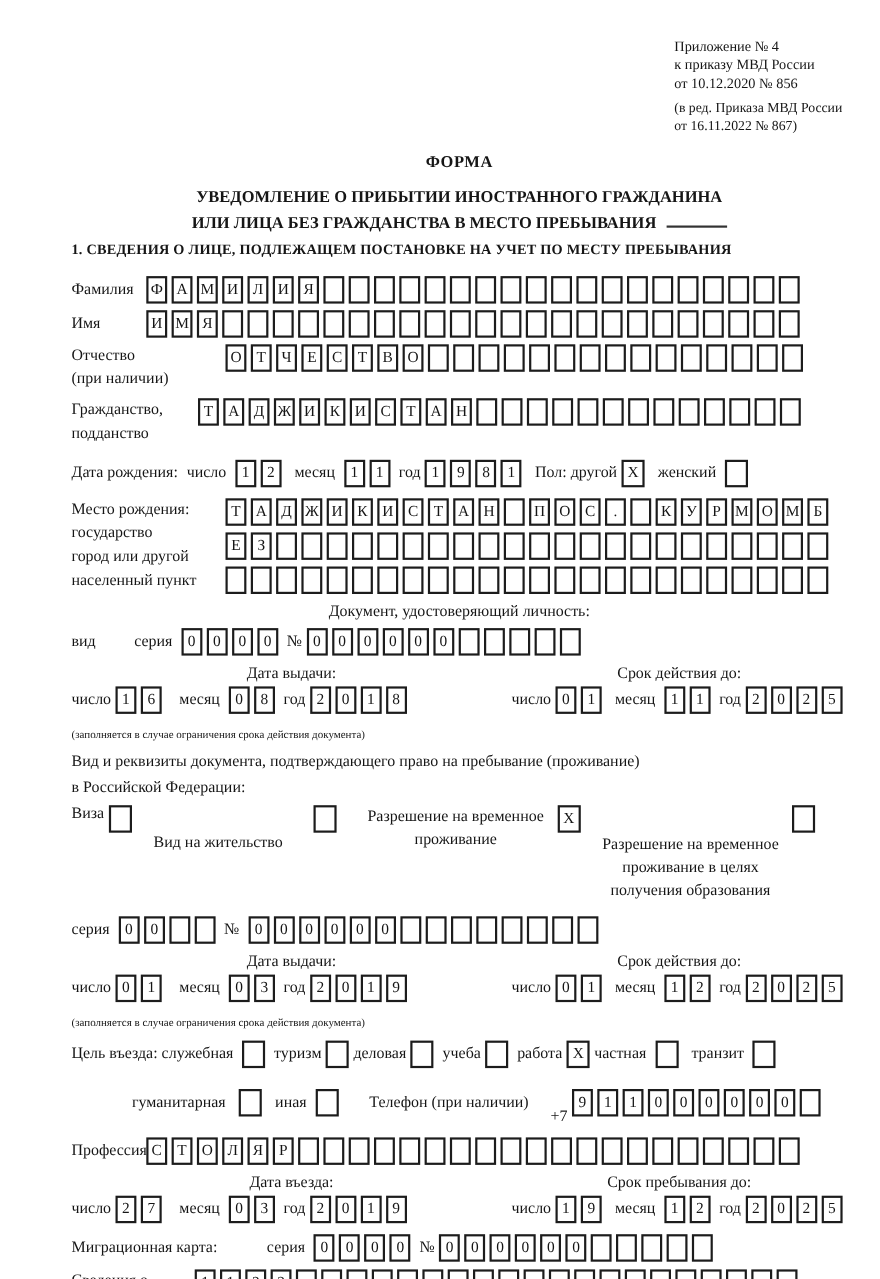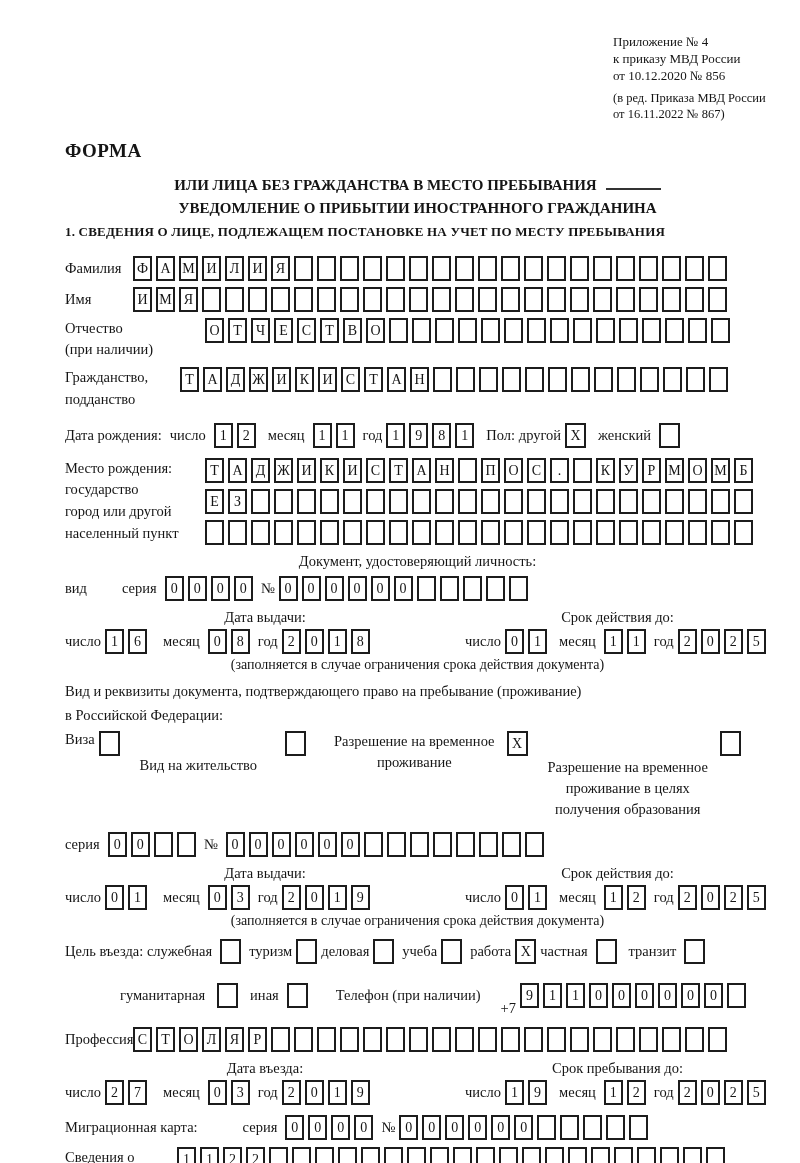--- a/index.html
+++ b/index.html
@@ -5,21 +5,21 @@
   * { box-sizing: border-box; }
   html, body { margin: 0; padding: 0; }
   body {
     width: 800px; height: 1163px; background: #ffffff; color: #151515;
     font-family: "Liberation Serif", "DejaVu Serif", serif; font-size: 14.5px;
   }
   .page { width: 800px; height: 1163px; padding: 34px 30px 8px 65px; overflow: hidden; position: relative; }
 
   .annex { margin-left: 548px; width: 200px; font-size: 13px; line-height: 1.3; }
   .annex .grp2 { margin-top: 5px; font-size: 12.5px; }
-  .forma { text-align: left; font-weight: bold; font-size: 19px; margin-top: 18px; letter-spacing: .5px; }
+  .forma { text-align: center; font-weight: bold; font-size: 15px; margin-top: 18px; letter-spacing: .5px; }
   .title { text-align: center; font-weight: bold; font-size: 15px; margin-top: 12px; line-height: 1.55; }
   .uline { display: inline-block; width: 55px; height: 14px; border-bottom: 2px solid #333; margin-left: 9px; }
   .sect { font-weight: bold; font-size: 13px; margin-top: 3px; letter-spacing: .2px; }
 
   .frow { display: flex; align-items: center; margin-top: 6px; }
   .frow.top { align-items: flex-start; }
   .flabel { flex: 0 0 auto; }
   .lblcol { flex: 0 0 auto; line-height: 1.5; }
   .cells { white-space: nowrap; flex: 0 0 auto; }
   .cellrows .cells { display: block; margin-bottom: 6px; }
@@ -28,21 +28,21 @@
     margin-right: 4px; text-align: center; line-height: 21px; font-size: 14px; vertical-align: middle;
   }
   .cbox { width: 21px; margin-right: 0; }
   .center { text-align: center; }
   .bold { font-weight: normal; }
 
   .dcols { display: flex; margin-top: 8px; justify-content: space-between; }
   .dcol-l { width: 400px; }
   .dcol-r { flex: 1; }
   .drow { display: flex; align-items: center; }
-  .note { font-size: 14px; text-align: center; margin-top: 3px; }
+  .note { font-size: 10px; text-align: left; margin-top: 14px; }
 
   .stack { text-align: center; line-height: 1.45; flex: 0 0 auto; }
   .mlA { margin-left: 4px; } .mlB { margin-left: 8px; } .mlC { margin-left: 12px; }
   .mlD { margin-left: 20px; margin-top: 26px; } .mlE { margin-left: 28px; } .mlF { margin-left: 45px; }
   .mt10 { margin-top: 10px; } .mt12 { margin-top: 12px; } .mt16 { margin-top: 16px; }
   .w68 { width: 68px; } .w140 { width: 140px; } .w115 { width: 115px; } .w112 { width: 112px; }
 </style>
 </head>
 <body>
 
@@ -54,22 +54,22 @@
     <div>от 10.12.2020 № 856</div>
     <div class="grp2">
       <div>(в ред. Приказа МВД России</div>
       <div>от 16.11.2022 № 867)</div>
     </div>
   </div>
 
   <div class="forma">ФОРМА</div>
 
   <div class="title">
+    <div>УВЕДОМЛЕНИЕ О ПРИБЫТИИ ИНОСТРАННОГО ГРАЖДАНИНА</div>
     <div><span>ИЛИ ЛИЦА БЕЗ ГРАЖДАНСТВА В МЕСТО ПРЕБЫВАНИЯ</span><span class="uline"></span></div>
-    <div>УВЕДОМЛЕНИЕ О ПРИБЫТИИ ИНОСТРАННОГО ГРАЖДАНИНА</div>
   </div>
 
   <div class="sect">1. СВЕДЕНИЯ О ЛИЦЕ, ПОДЛЕЖАЩЕМ ПОСТАНОВКЕ НА УЧЕТ ПО МЕСТУ ПРЕБЫВАНИЯ</div>
 
   <div class="frow mt16">
     <span class="flabel w68">Фамилия</span>
     <span class="cells"><span class="cell">Ф</span><span class="cell">А</span><span class="cell">М</span><span class="cell">И</span><span class="cell">Л</span><span class="cell">И</span><span class="cell">Я</span><span class="cell"></span><span class="cell"></span><span class="cell"></span><span class="cell"></span><span class="cell"></span><span class="cell"></span><span class="cell"></span><span class="cell"></span><span class="cell"></span><span class="cell"></span><span class="cell"></span><span class="cell"></span><span class="cell"></span><span class="cell"></span><span class="cell"></span><span class="cell"></span><span class="cell"></span><span class="cell"></span><span class="cell"></span></span>
   </div>
 
   <div class="frow">

